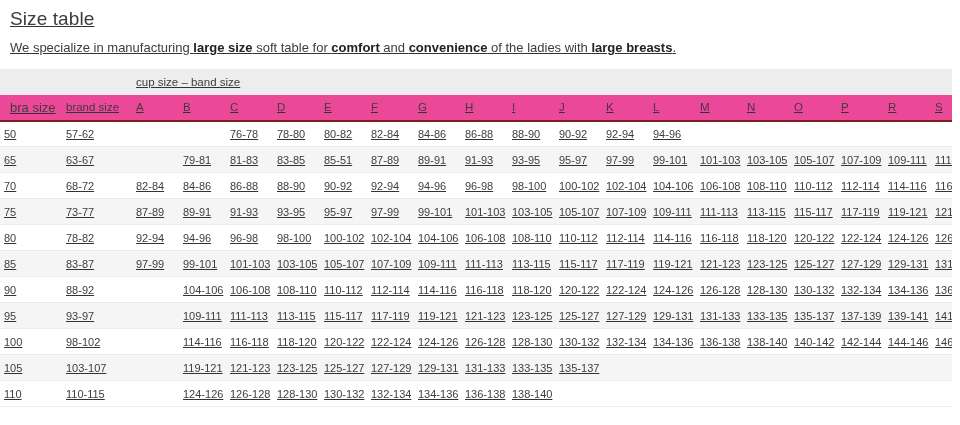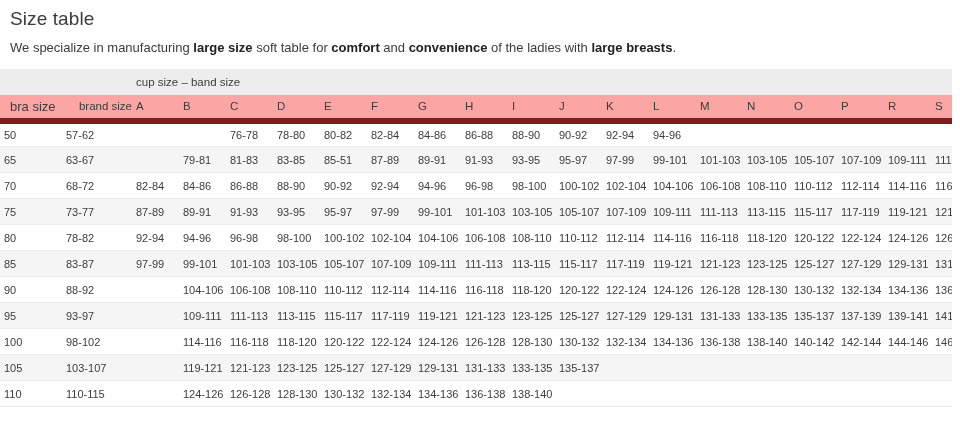--- a/index.html
+++ b/index.html
@@ -9,20 +9,21 @@
     background: #ffffff;
     font-family: "Liberation Sans", sans-serif;
     color: #333333;
   }
   .page {
     width: 952px;
     height: 425px;
     position: relative;
     overflow: hidden;
     background: #ffffff;
+    text-decoration: underline;
   }
   .title {
     font-size: 19px;
     font-weight: 400;
     color: #3c3c3c;
     margin: 8px 0 0 10px;
     letter-spacing: 0.1px;
   }
   .intro {
     font-size: 13px;
@@ -61,29 +62,29 @@
   }
   .group-row td {
     background: #ededed;
     height: 26px;
     font-size: 11.5px;
     font-weight: 700;
     color: #2f2f2f;
     padding-left: 8px;
   }
   .head-row td {
-    background: #fca5a5;
+    background: #ec4899;
     height: 26px;
     font-size: 11.5px;
     font-weight: 700;
     color: #2f2f2f;
-    border-bottom: 6px solid #7f1d1d;
+    border-bottom: 2px solid #7f1d1d;
   }
   .head-row td.c0 { font-size: 13px; padding-left: 10px; }
-  .head-row td.c1 { font-size: 11.5px; text-align: right; }
+  .head-row td.c1 { font-size: 11.5px; }
   .row-odd td { background: #ffffff; }
   .row-even td { background: #f5f5f5; }
   tbody tr td { border-bottom: 1px solid #ececec; }
   td.c0 { padding-left: 10px; color: #3d3d3d; }
   td.c1 { padding-left: 8px; color: #3d3d3d; }
   .col-bra { width: 62px; }
   .col-brand { width: 70px; }
   .col-cell { width: 47px; }
 </style>
 </head>

